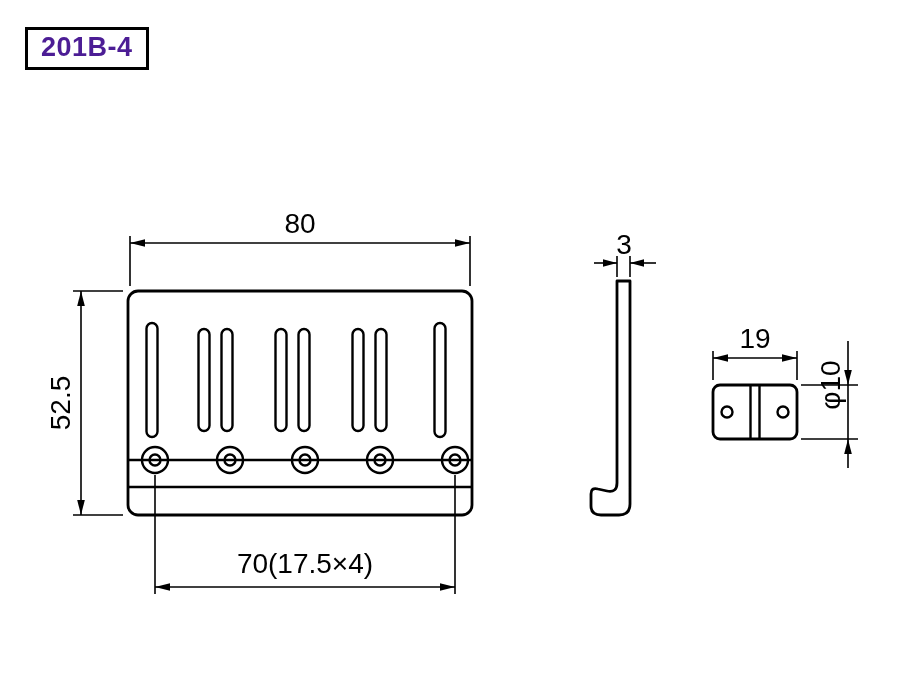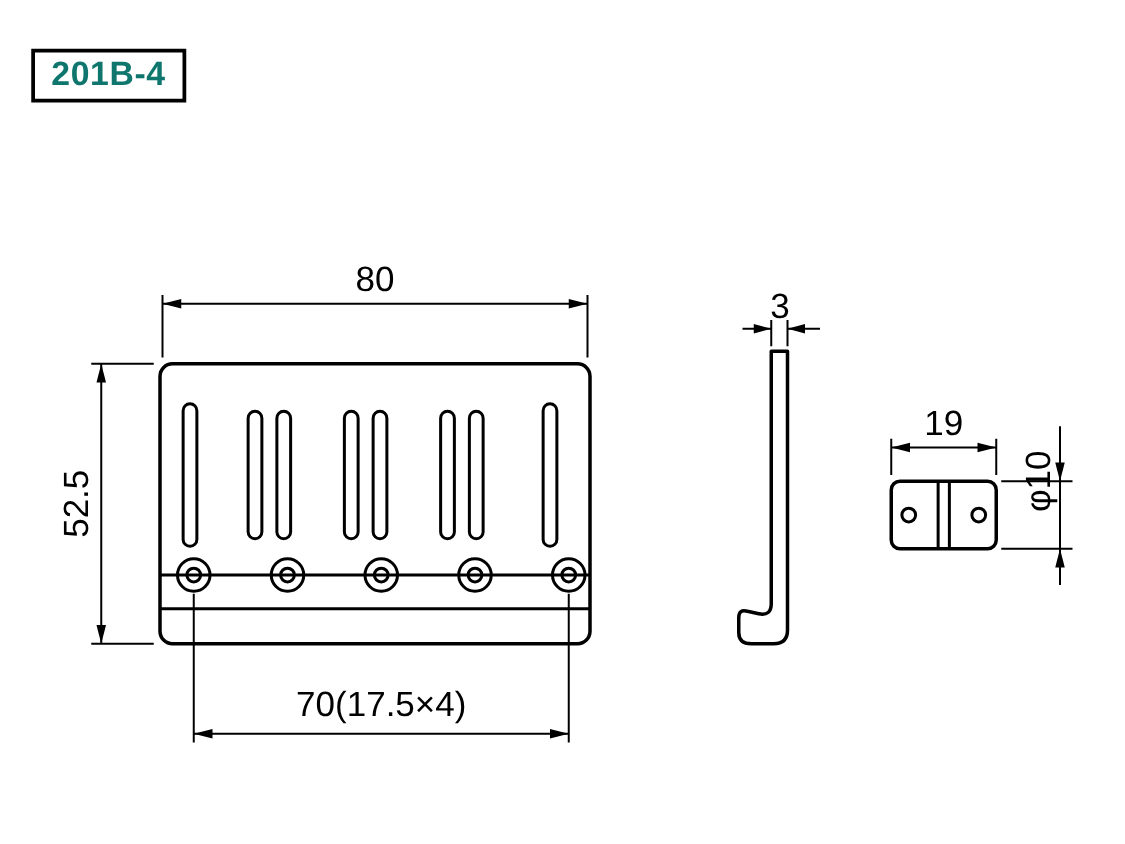--- a/index.html
+++ b/index.html
@@ -1,20 +1,20 @@
 <!DOCTYPE html>
 <html><head>
 <meta charset="utf-8">
 <style>
   html,body{margin:0;padding:0;background:#ffffff;}
   body{width:900px;height:675px;position:relative;overflow:hidden;
        font-family:"Liberation Sans",sans-serif;}
   .title-box{position:absolute;left:25px;top:27px;border:3px solid #000;
-       padding:2px 13px 4px;font-size:27px;font-weight:bold;color:#0f766e;
-       letter-spacing:.5px;background:#fff;margin-top:12px;}
+       padding:2px 13px 4px;font-size:27px;font-weight:bold;color:#4c1d95;
+       letter-spacing:.5px;background:#fff;}
   svg.drawing{position:absolute;left:0;top:0;}
   .part{fill:#ffffff;stroke:#000;stroke-width:2.8;stroke-linejoin:round;}
   .part-open{fill:none;stroke:#000;stroke-width:2.4;}
   .dim{fill:none;stroke:#000;stroke-width:1.6;}
   .arrow{fill:#000;stroke:none;}
   .dim-text{font-family:"Liberation Sans",sans-serif;font-size:28px;fill:#000;}
 </style>
 </head>
 <body>
 

